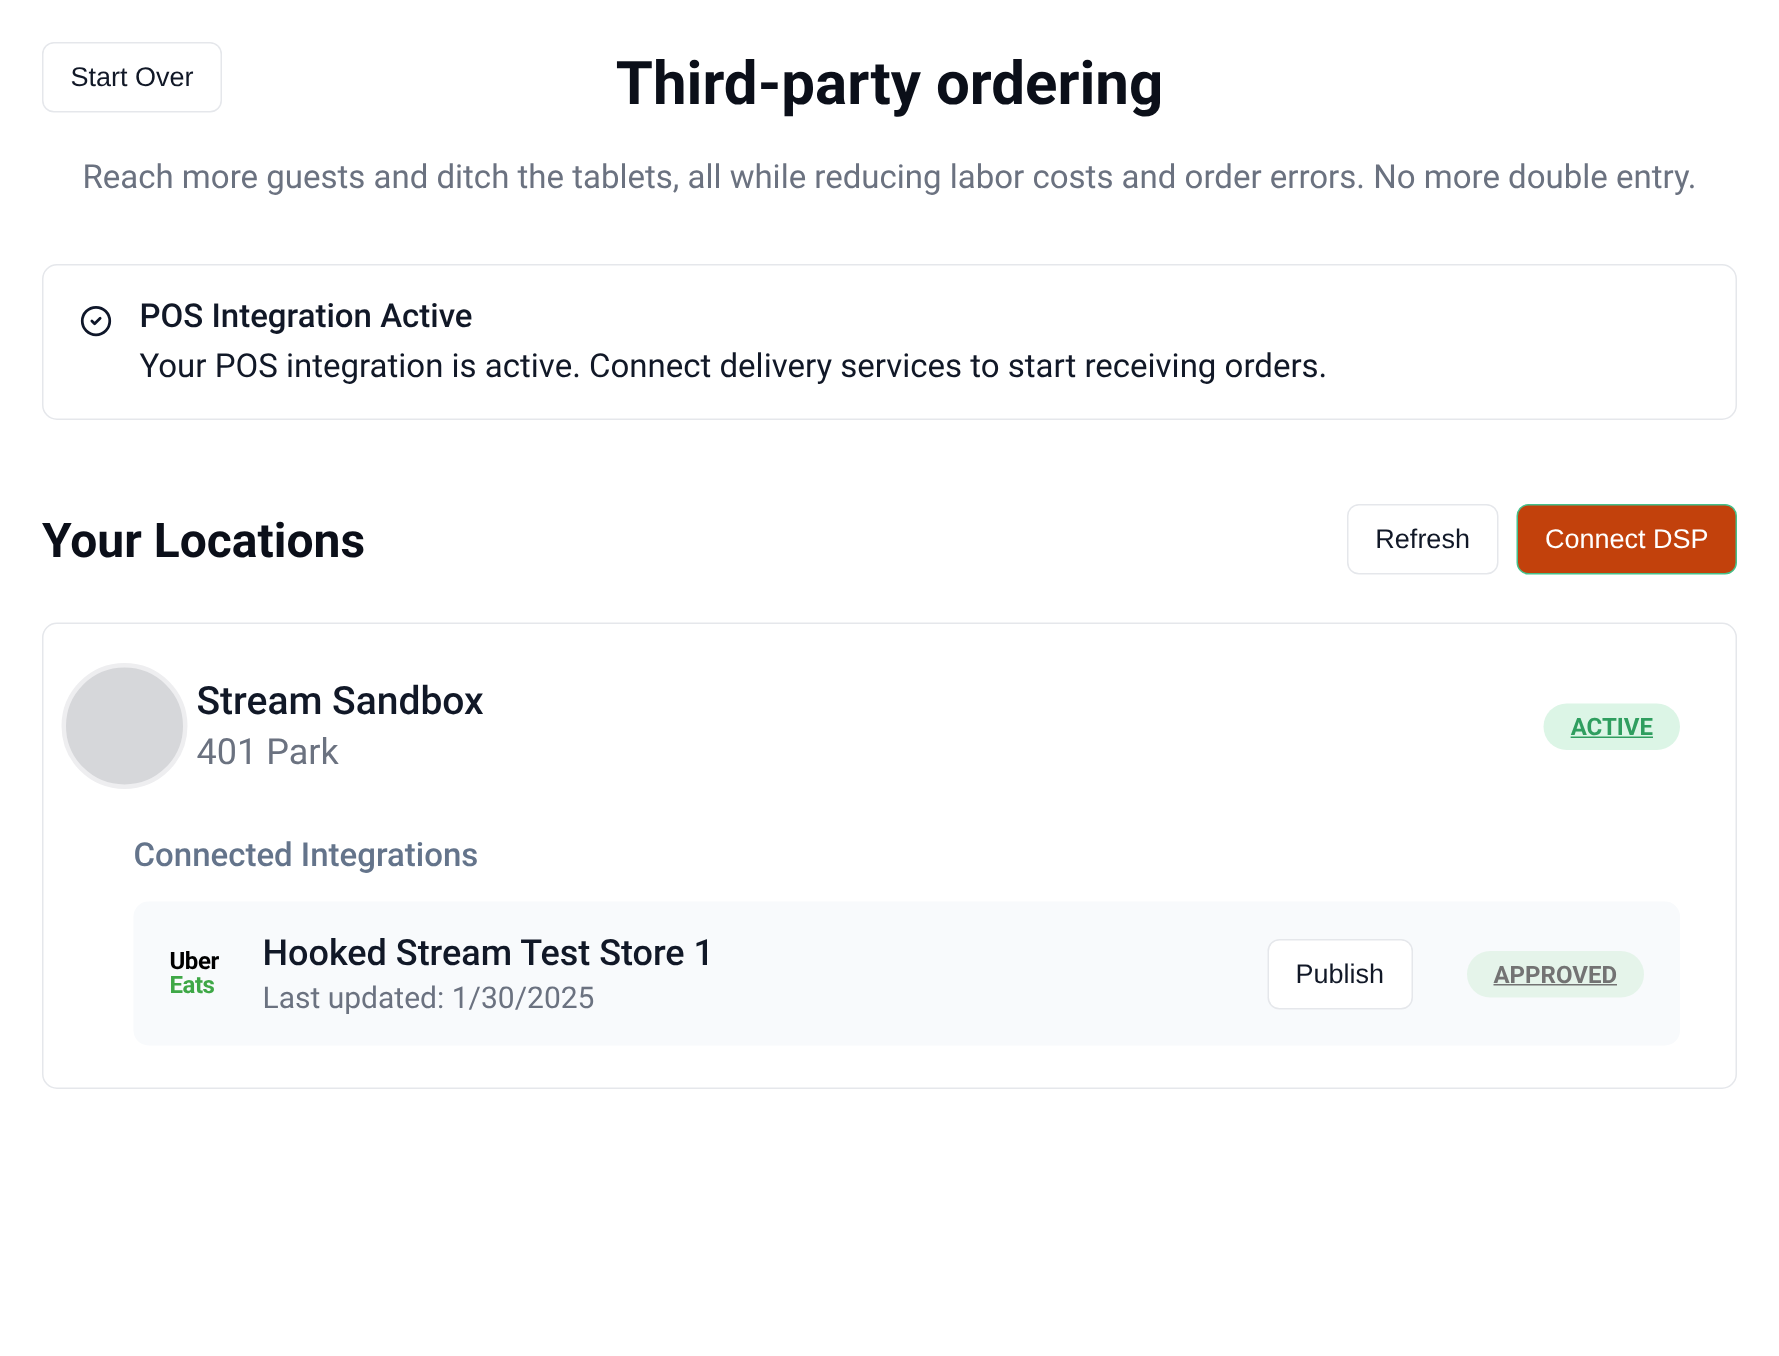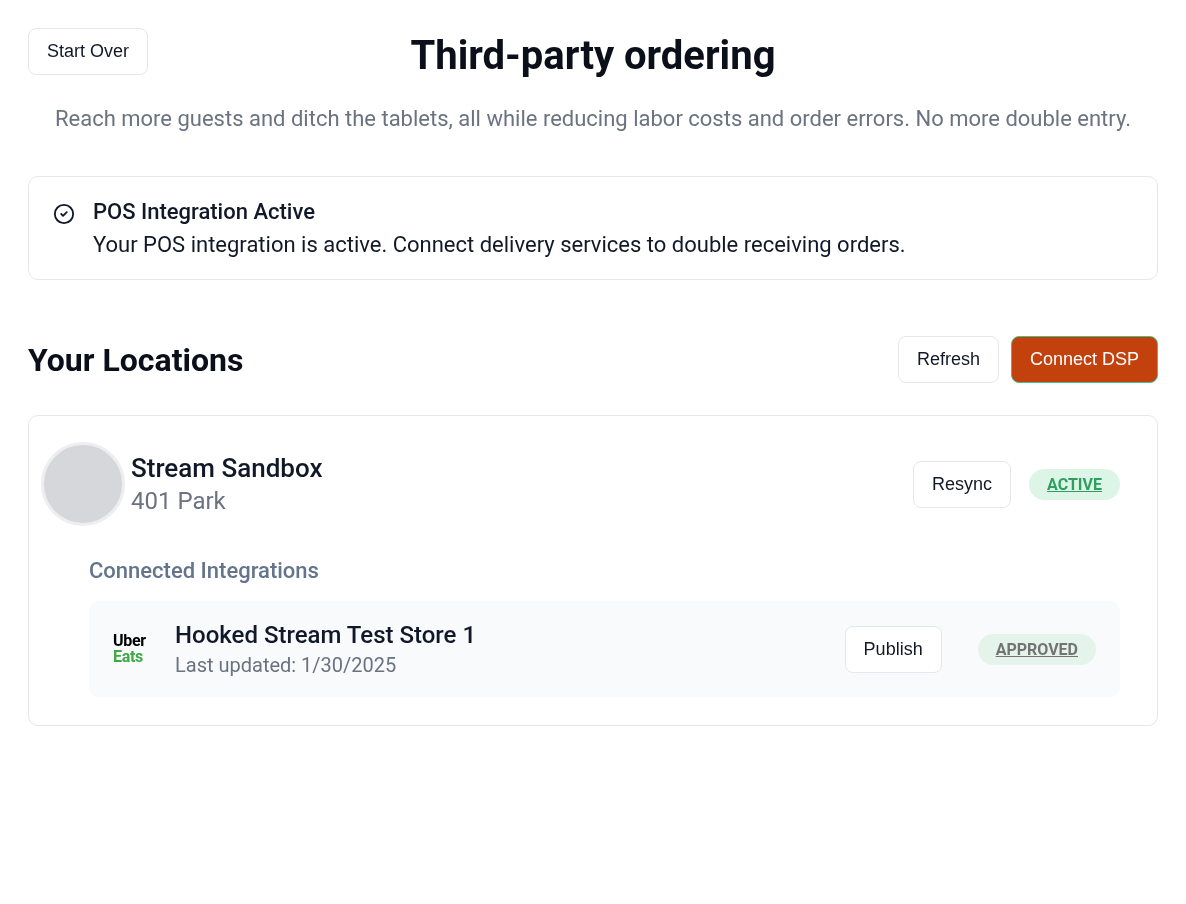--- a/index.html
+++ b/index.html
@@ -223,41 +223,40 @@
 
 <div class="alert-card">
   <span class="alert-icon">
     <svg viewBox="0 0 24 24" fill="none" stroke="#0f172a" stroke-width="2" stroke-linecap="round" stroke-linejoin="round">
       <circle cx="12" cy="12" r="10"></circle>
       <path d="m9 12 2 2 4-4"></path>
     </svg>
   </span>
   <div>
     <div class="alert-title">POS Integration Active</div>
-    <div class="alert-desc">Your POS integration is active. Connect delivery services to double receiving orders.</div>
+    <div class="alert-desc">Your POS integration is active. Connect delivery services to start receiving orders.</div>
   </div>
 </div>
 
 <div class="section-header">
   <h2 class="section-title">Your Locations</h2>
   <div class="section-actions">
     <button class="btn">Refresh</button>
     <button class="btn btn-primary">Connect DSP</button>
   </div>
 </div>
 
 <div class="location-card">
   <div class="location-header">
     <div class="avatar"></div>
     <div class="location-info">
       <div class="location-name">Stream Sandbox</div>
       <div class="location-address">401 Park</div>
     </div>
     <div class="location-actions">
-      <button class="btn">Resync</button>
       <span class="badge badge-active">ACTIVE</span>
     </div>
   </div>
 
   <div class="integrations-wrap">
     <div class="integrations-title">Connected Integrations</div>
 
     <div class="integration-row">
       <div class="integration-logo">
         <span class="logo-uber">Uber</span>

